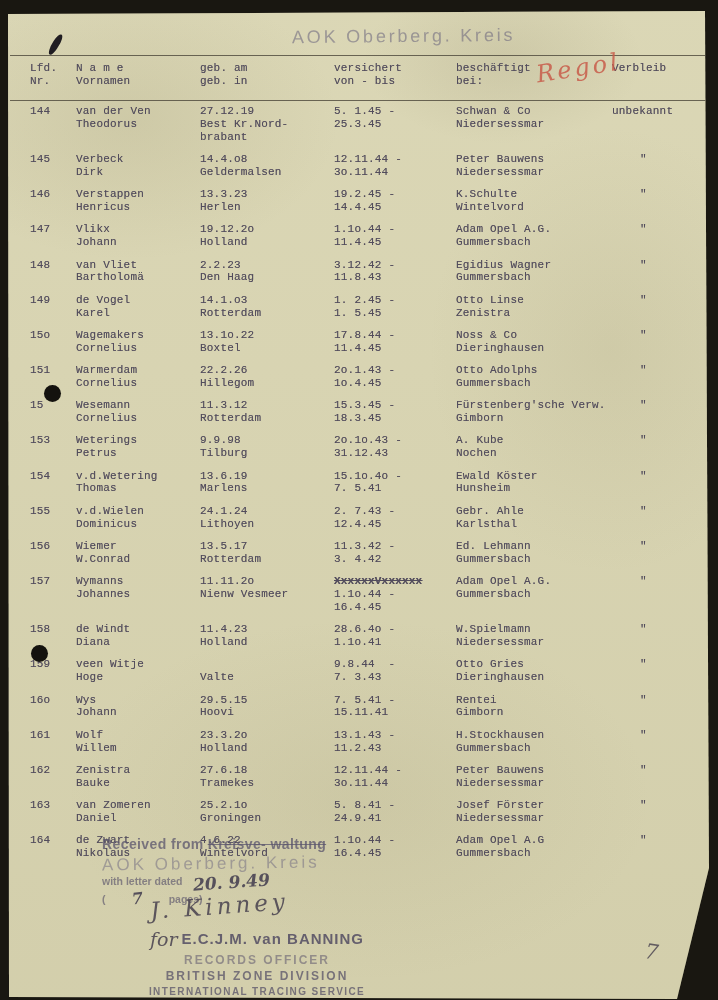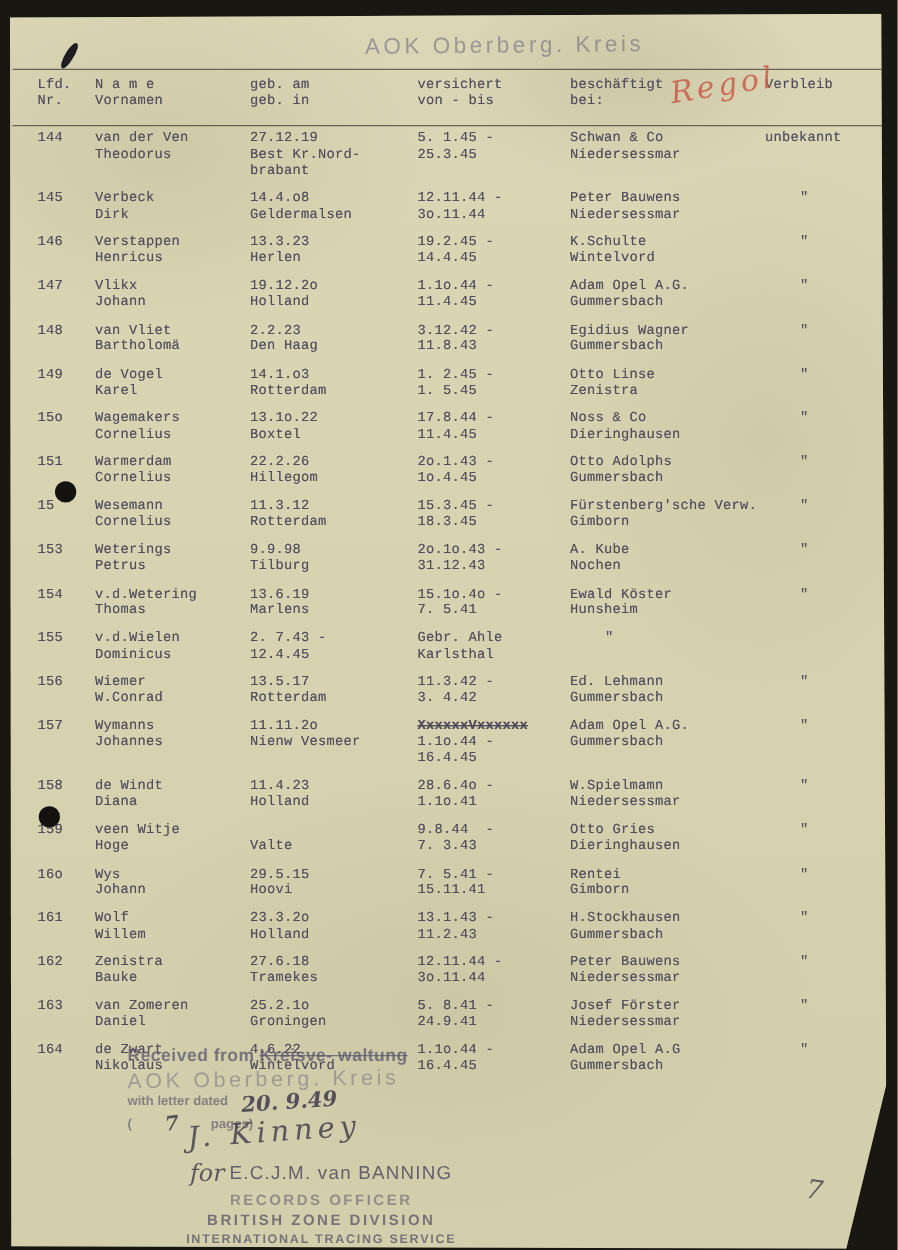--- a/index.html
+++ b/index.html
@@ -84,21 +84,21 @@
     font-family:"DejaVu Serif",serif;font-style:italic;
     font-size:23px;color:rgba(70,64,78,.85);
     transform:rotate(-4deg);letter-spacing:4px;white-space:nowrap;
   }
   .banning{position:absolute;left:92px;top:928px;width:330px;text-align:center;}
   .banning .forword{
     font-family:"DejaVu Serif",serif;font-style:italic;font-size:19px;
     color:rgba(70,64,78,.85);margin-right:4px;vertical-align:-2px;margin-top:28px;
   }
   .banning .bn{
-    font-size:15px;font-weight:normal;letter-spacing:1px;color:rgba(74,68,94,.8);
+    font-size:15px;font-weight:bold;letter-spacing:1px;color:rgba(74,68,94,.8);
   }
   .banning .sub1{font-size:12px;font-weight:bold;letter-spacing:2px;color:rgba(92,86,110,.55);margin-top:3px;}
   .banning .sub2{font-size:12px;font-weight:bold;letter-spacing:2px;color:rgba(80,74,100,.7);margin-top:2px;}
   .banning .sub3{font-size:10px;font-weight:bold;letter-spacing:1.4px;color:rgba(80,74,100,.7);margin-top:3px;}
   .page-num{
     position:absolute;left:645px;top:940px;
     font-family:"DejaVu Serif",serif;font-style:italic;
     font-size:21px;color:rgba(70,64,78,.8);transform:rotate(8deg);
   }
 </style>
@@ -422,20 +422,24 @@
   </div>
 
   <div class="row tw">
     <div class="c nr">
           <div class="ln">155</div>
         </div>
     <div class="c name">
           <div class="ln">v.d.Wielen</div>
           <div class="ln">Dominicus</div>
         </div>
+    <div class="c born">
+          <div class="ln">24.1.24</div>
+          <div class="ln">Lithoyen</div>
+        </div>
     <div class="c ins">
           <div class="ln">2. 7.43 -</div>
           <div class="ln">12.4.45</div>
         </div>
     <div class="c emp">
           <div class="ln">Gebr. Ahle</div>
           <div class="ln">Karlsthal</div>
         </div>
     <div class="c stay ditto">
           <div class="ln">"</div>

